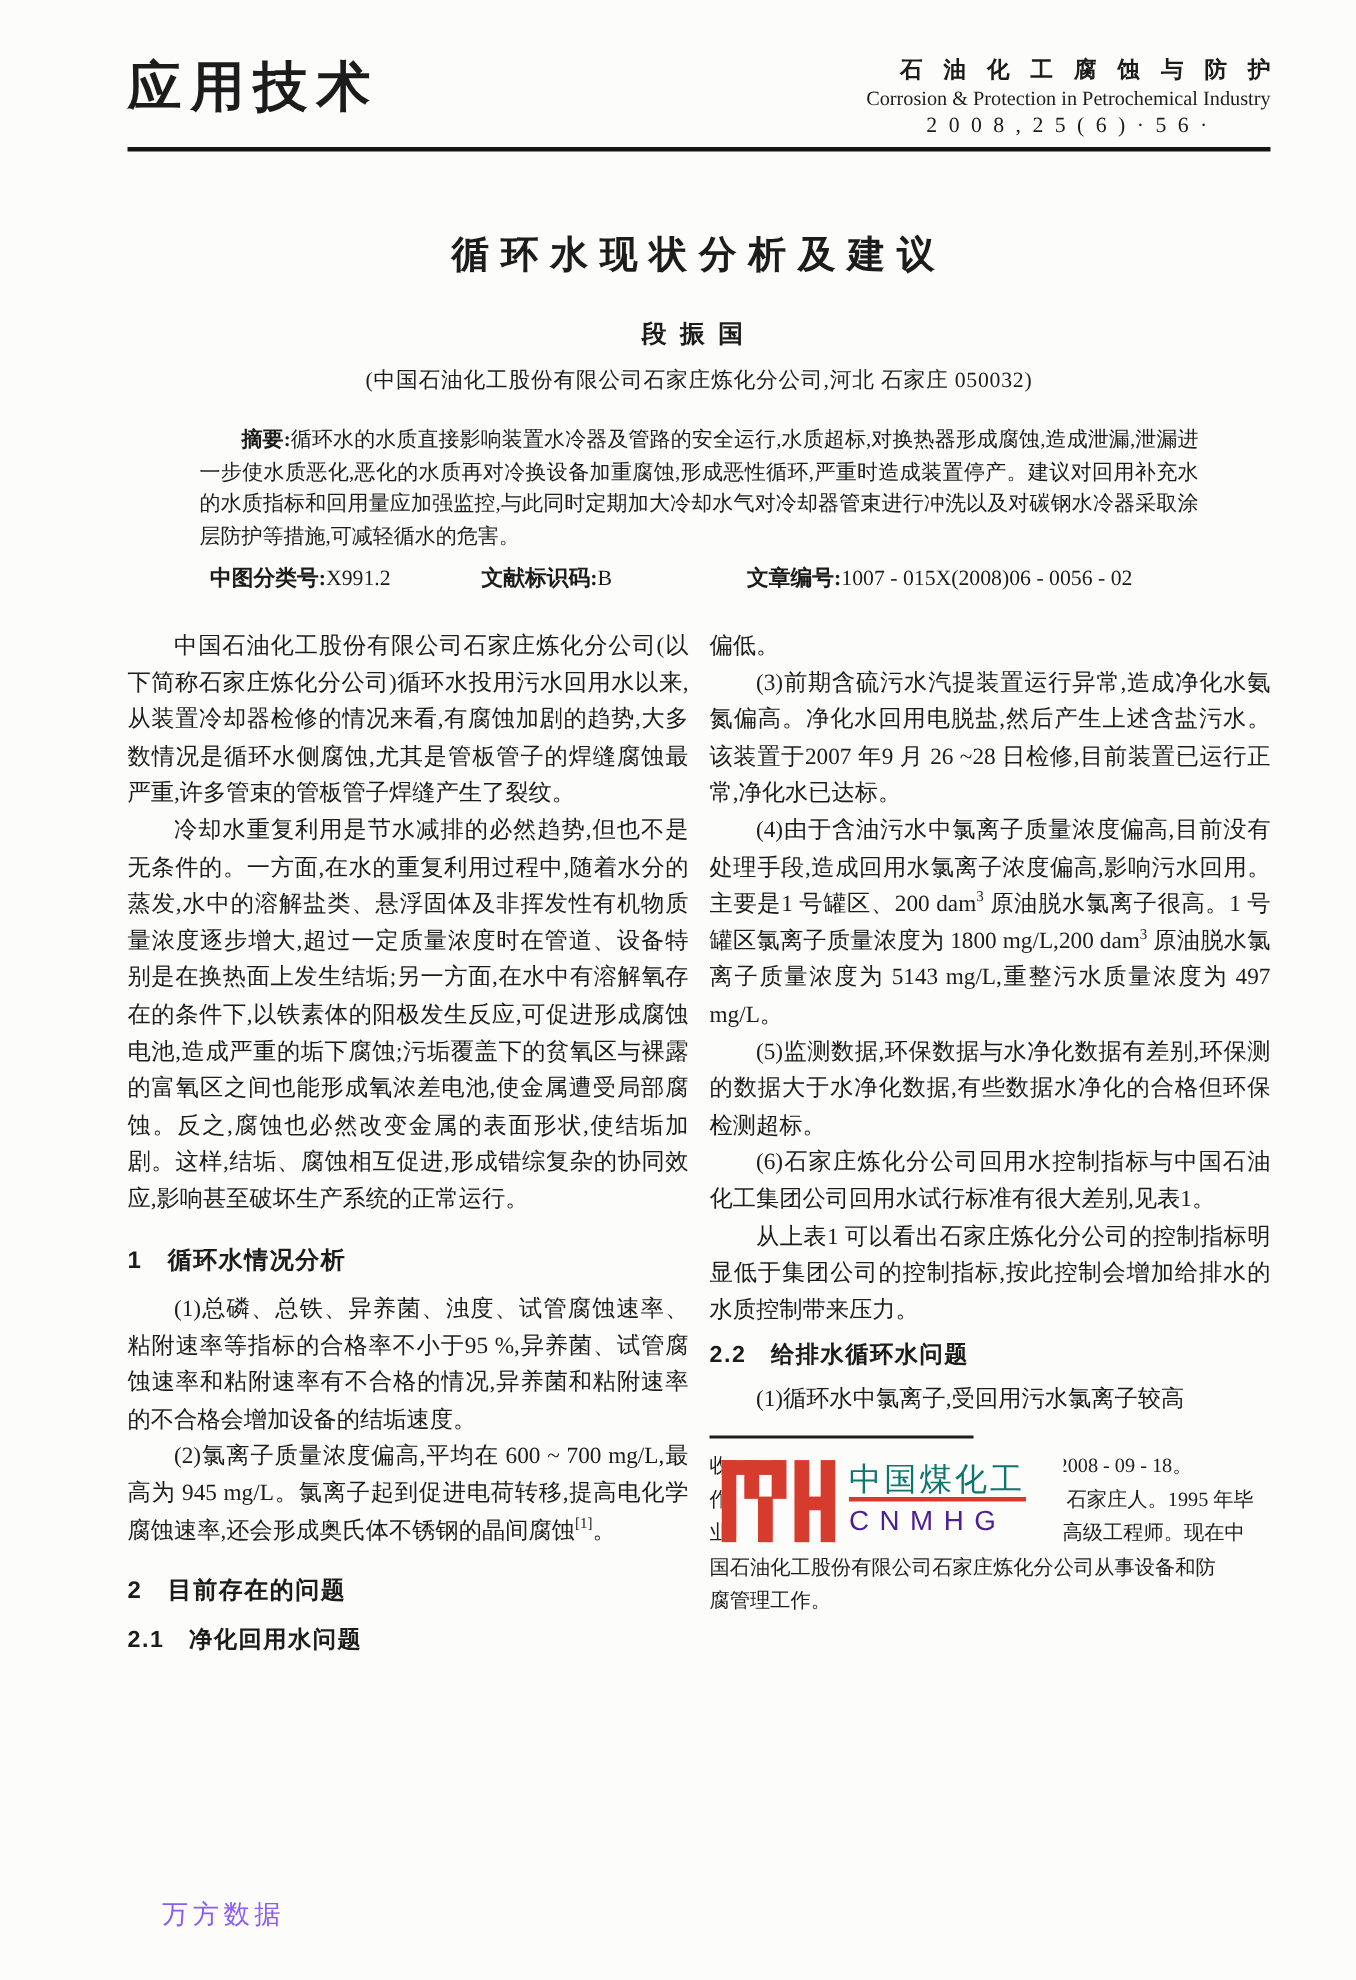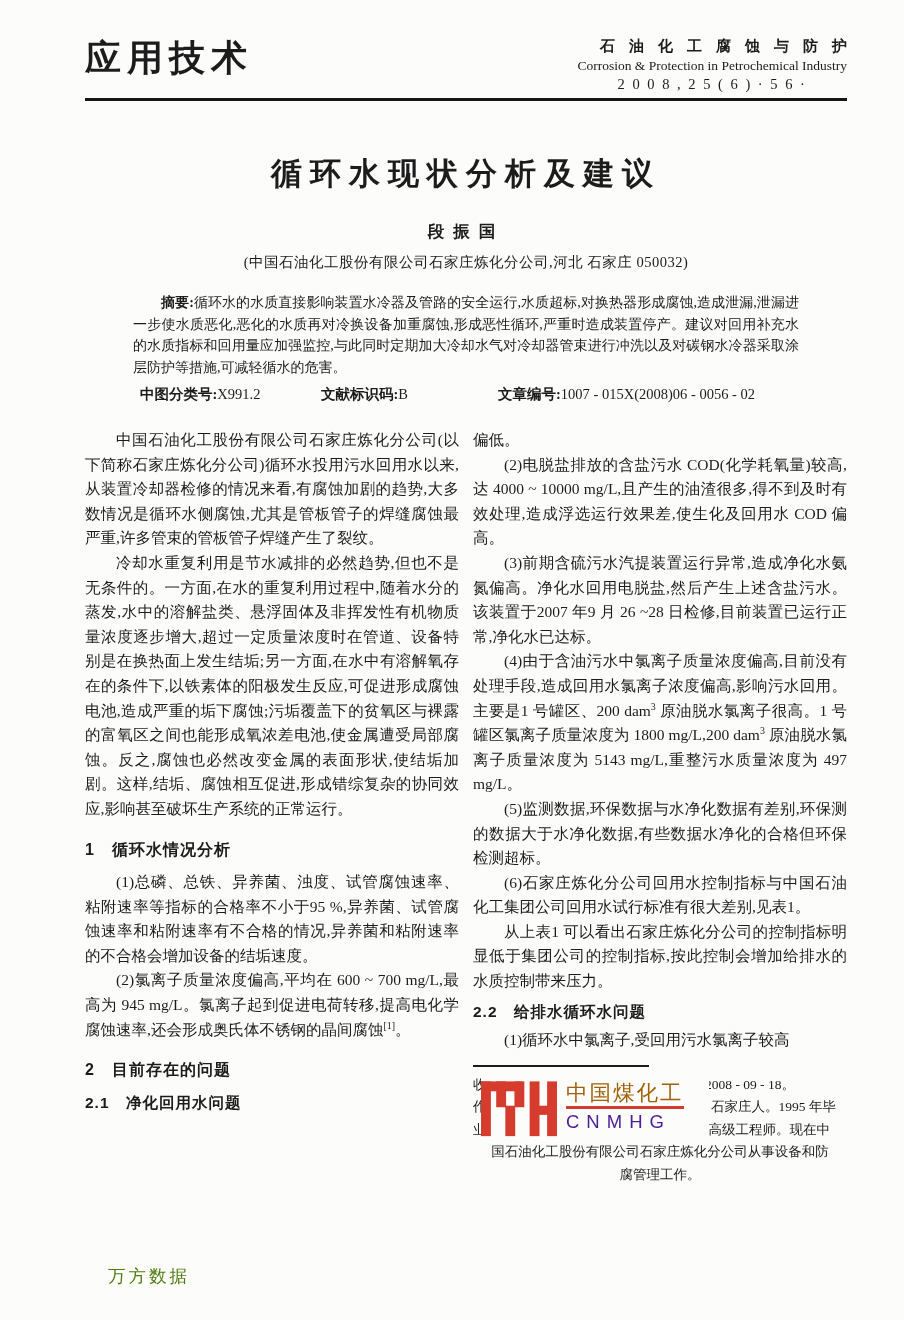--- a/index.html
+++ b/index.html
@@ -13,21 +13,21 @@
   
   .header { display:flex; justify-content:space-between; align-items:flex-end; padding-top:34px; }
   .header-left { font-family:"Liberation Sans", sans-serif; font-weight:bold; font-size:36px; letter-spacing:6px; padding-bottom:10px; }
   .header-right { text-align:right; }
   .journal-cn { font-size:15px; font-weight:bold; letter-spacing:14px; margin-right:-14px; white-space:nowrap; }
   .journal-en { font-size:13.5px; margin-top:2px; white-space:nowrap; }
   .issue { font-size:14.5px; margin-top:2px; letter-spacing:2px; white-space:nowrap;text-align:center; }
   .header-rule { height:3px; background:#161616; margin-top:5px; }
 
   
-  .title { margin-top:52px; text-align:center; font-size:31px; font-weight:bold; letter-spacing:8px; }
+  .title { margin-top:52px; text-align:center; font-size:25px; font-weight:bold; letter-spacing:8px; }
   .author { margin-top:26px; text-align:center; font-size:16.5px; font-weight:600; letter-spacing:9px; }
   .affiliation { margin-top:10px; text-align:center; font-size:14.5px; letter-spacing:0.5px; }
 
   
   .abstract { margin:20px 48px 0 48px; font-size:14px; line-height:21.5px; text-align:justify; text-indent:2em; }
   .abstract .lbl { font-weight:bold; }
   .kw-line { margin:3px 48px 0 55px; font-size:14.5px; font-weight:bold; }
   .kw-items { white-space:pre-wrap; }
   .meta-line { margin:7px 48px 0 55px; font-size:14.5px; display:flex; }
   .meta-line .seg1 { width:181px; }
@@ -46,31 +46,31 @@
 
   
   .footnote { position:relative; margin-top:12px; font-size:13.5px; line-height:22.5px; text-align:left; }
   .fn-rule { width:176px; height:2px; background:#1d1d1d; margin-bottom:7px; }
   .fn-line { position:relative; height:22.5px; white-space:nowrap; }
   .fn-line .fl { position:absolute; left:0; top:0; }
   .fn-line .fr { position:absolute; top:0; }
   .fn-line.l1 .fr { left:232px; }
   .fn-line.l2 .fr { left:238px; }
   .fn-line.l3 .fr { left:232px; }
-  .fn-text { white-space:nowrap;text-align:center; }
+  .fn-text { white-space:nowrap; }
 
   
   .logo-box { position:absolute; left:8px; top:12px; width:228px; height:62px; background:#fcfcfa; display:flex; align-items:center; z-index:2; }
   .logo-glyph { flex:0 0 auto; }
   .logo-texts { margin-left:9px; font-family:"Liberation Sans", sans-serif; }
-  .logo-cn { font-size:21.5px; color:#a16207; letter-spacing:2px; font-weight:500; border-bottom:3px solid #d63c2e; padding-bottom:1px; white-space:nowrap; }
+  .logo-cn { font-size:21.5px; color:#0f766e; letter-spacing:2px; font-weight:500; border-bottom:3px solid #d63c2e; padding-bottom:1px; white-space:nowrap; }
   .logo-en { font-size:18.5px; color:#4c1d95; letter-spacing:7px; margin-top:2px; white-space:nowrap; }
 
   
-  .wanfang { position:absolute; left:108px; top:1264px; font-family:"Liberation Sans", sans-serif; font-size:17.5px; color:#4d7c0f; letter-spacing:3px; }
+  .wanfang { position:absolute; left:108px; top:1264px; font-family:"Liberation Sans", sans-serif; font-size:17.5px; color:#8b5cf6; letter-spacing:3px; }
 </style>
 </head>
 <body>
 
 <div class="page">
 
   <div class="content">
 
     <div class="header">
       <div class="header-left">应用技术</div>
@@ -101,21 +101,20 @@
         <p class="p">冷却水重复利用是节水减排的必然趋势,但也不是无条件的。一方面,在水的重复利用过程中,随着水分的蒸发,水中的溶解盐类、悬浮固体及非挥发性有机物质量浓度逐步增大,超过一定质量浓度时在管道、设备特别是在换热面上发生结垢;另一方面,在水中有溶解氧存在的条件下,以铁素体的阳极发生反应,可促进形成腐蚀电池,造成严重的垢下腐蚀;污垢覆盖下的贫氧区与裸露的富氧区之间也能形成氧浓差电池,使金属遭受局部腐蚀。反之,腐蚀也必然改变金属的表面形状,使结垢加剧。这样,结垢、腐蚀相互促进,形成错综复杂的协同效应,影响甚至破坏生产系统的正常运行。</p>
         <div class="h1">1　循环水情况分析</div>
         <p class="p">(1)总磷、总铁、异养菌、浊度、试管腐蚀速率、粘附速率等指标的合格率不小于95 %,异养菌、试管腐蚀速率和粘附速率有不合格的情况,异养菌和粘附速率的不合格会增加设备的结垢速度。</p>
         <p class="p">(2)氯离子质量浓度偏高,平均在 600 ~ 700 mg/L,最高为 945 mg/L。氯离子起到促进电荷转移,提高电化学腐蚀速率,还会形成奥氏体不锈钢的晶间腐蚀<sup>[1]</sup>。</p>
         <div class="h1">2　目前存在的问题</div>
         <div class="h2">2.1　净化回用水问题</div>
       </div>
 
       <div class="col right">
         <p class="p noindent">偏低。</p>
-        <p class="p">(2)电脱盐排放的含盐污水 COD(化学耗氧量)较高,达 4000 ~ 10000 mg/L,且产生的油渣很多,得不到及时有效处理,造成浮选运行效果差,使生化及回用水 COD 偏高。</p>
         <p class="p">(3)前期含硫污水汽提装置运行异常,造成净化水氨氮偏高。净化水回用电脱盐,然后产生上述含盐污水。该装置于2007 年9 月 26 ~28 日检修,目前装置已运行正常,净化水已达标。</p>
         <p class="p">(4)由于含油污水中氯离子质量浓度偏高,目前没有处理手段,造成回用水氯离子浓度偏高,影响污水回用。主要是1 号罐区、200 dam<sup>3</sup> 原油脱水氯离子很高。1 号罐区氯离子质量浓度为 1800 mg/L,200 dam<sup>3</sup> 原油脱水氯离子质量浓度为 5143 mg/L,重整污水质量浓度为 497 mg/L。</p>
         <p class="p">(5)监测数据,环保数据与水净化数据有差别,环保测的数据大于水净化数据,有些数据水净化的合格但环保检测超标。</p>
         <p class="p">(6)石家庄炼化分公司回用水控制指标与中国石油化工集团公司回用水试行标准有很大差别,见表1。</p>
         <p class="p">从上表1 可以看出石家庄炼化分公司的控制指标明显低于集团公司的控制指标,按此控制会增加给排水的水质控制带来压力。</p>
         <div class="h2">2.2　给排水循环水问题</div>
         <p class="p">(1)循环水中氯离子,受回用污水氯离子较高</p>
 
         <div class="footnote">
           <div class="fn-rule"></div>

